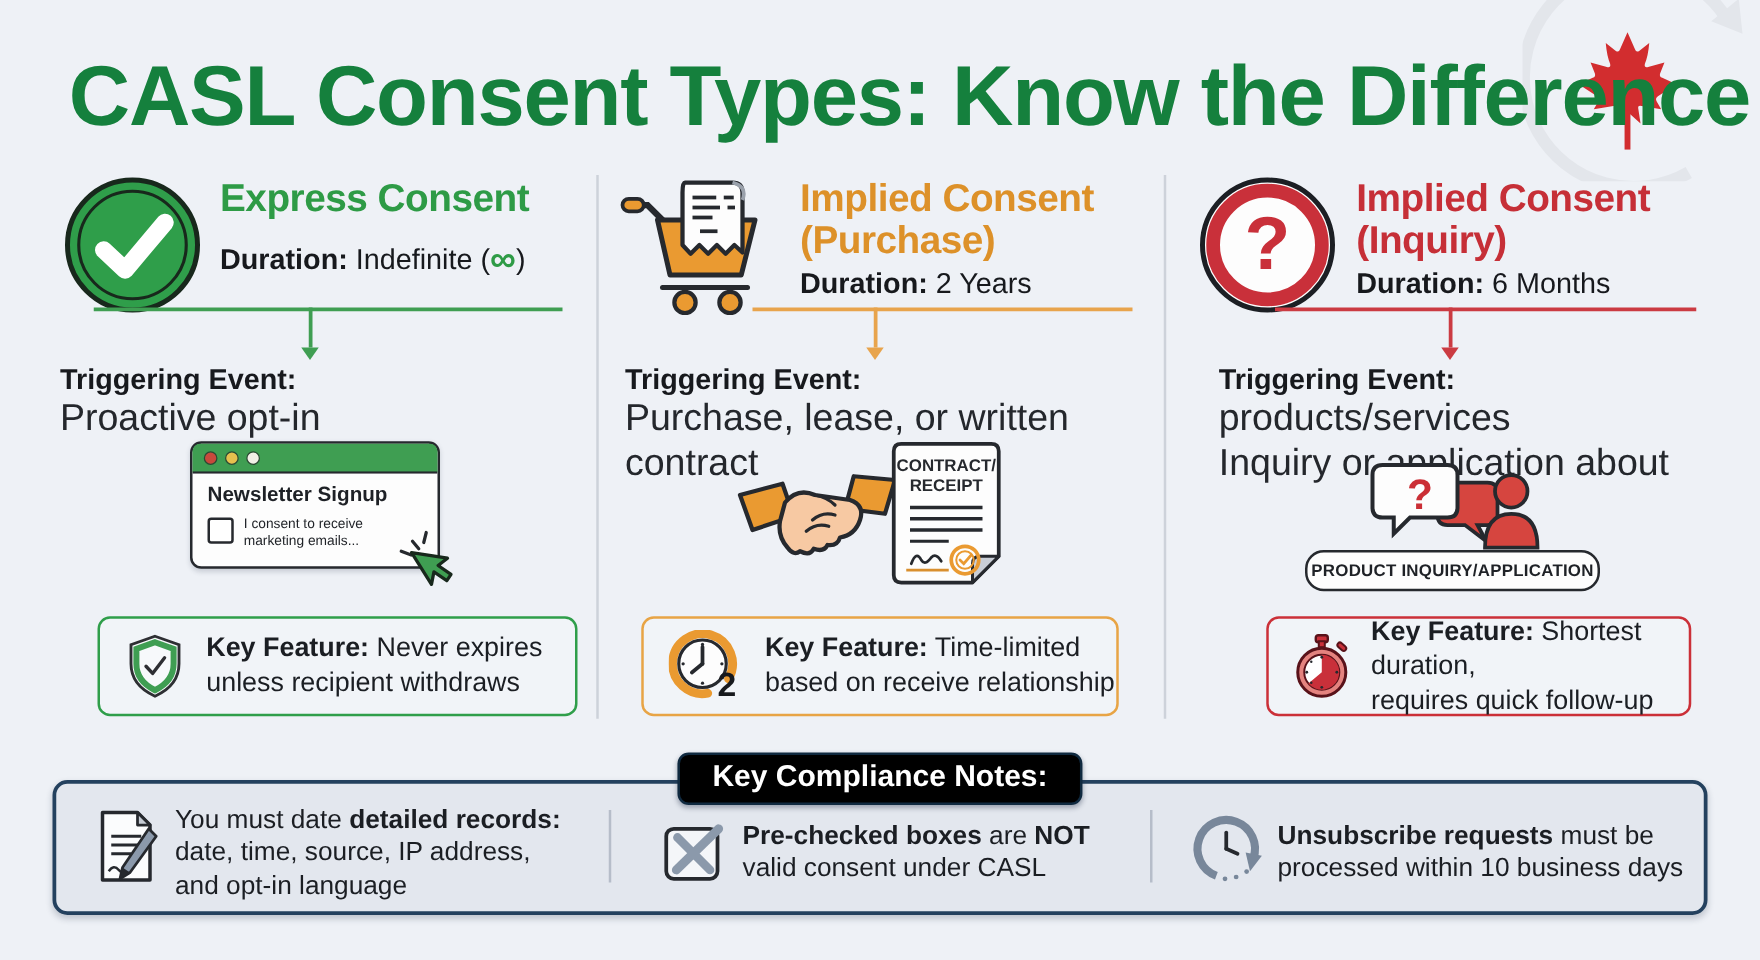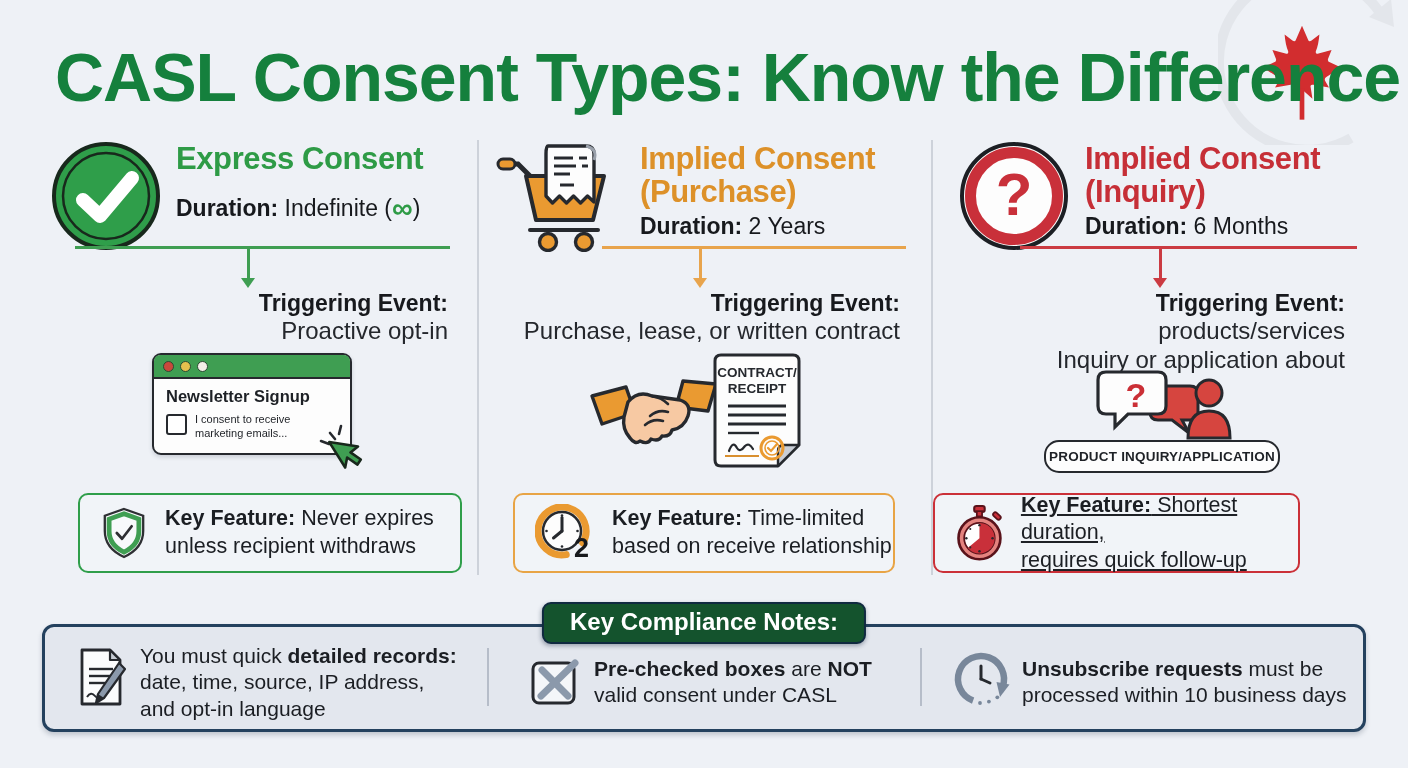--- a/index.html
+++ b/index.html
@@ -11,23 +11,23 @@
   
   .col-title{font-size:31px;font-weight:700;letter-spacing:-0.4px;line-height:1.08;}
   .duration{font-size:23px;color:#17191d;white-space:nowrap;}
   .duration b{font-weight:700;}
   .infinity{font-weight:700;font-size:29px;vertical-align:-2px;}
   
   .hline{position:absolute;height:2.5px;}
   .vline{position:absolute;width:2.5px;}
   .arrowhead{position:absolute;width:0;height:0;border-left:7px solid transparent;border-right:7px solid transparent;border-top:10px solid;}
   
-  .trigger{position:absolute;text-align:right;}
+  .trigger{position:absolute;text-align:left;}
   .trigger .t-label{font-size:23px;font-weight:700;color:#17191d;}
-  .trigger .t-line{font-size:24px;color:#24272c;line-height:1.2;}
+  .trigger .t-line{font-size:30px;color:#24272c;line-height:1.2;}
   
   .nwin{position:absolute;width:196px;background:#fdfdfd;border:2.5px solid #26292e;border-radius:9px;box-shadow:0 2px 4px rgba(40,50,70,.18);}
   .nw-header{height:22px;background:#3f9e52;border-bottom:2.5px solid #26292e;border-radius:6px 6px 0 0;display:flex;align-items:center;padding-left:9px;gap:6px;}
   .nw-dot{width:9px;height:9px;border-radius:50%;border:1px solid #2b4a33;}
   .nw-body{padding:8px 10px 12px 12px;}
   .nw-title{font-size:16.5px;font-weight:700;margin-bottom:7px;}
   .nw-row{display:flex;align-items:flex-start;}
   .nw-checkbox{width:17px;height:17px;border:2.3px solid #26292e;border-radius:3px;background:#fff;flex:0 0 auto;margin-top:1px;}
   .nw-label{font-size:11px;line-height:1.25;margin-left:8px;}
   
@@ -35,21 +35,21 @@
   .keybox .ktext{font-size:21.5px;line-height:1.28;margin-left:17px;color:#1b1e23;}
   .keybox .ktext b{font-weight:700;}
   
   .pill{position:absolute;border:2.3px solid #26292e;border-radius:15px;background:#fdfdfd;
         font-size:13.5px;font-weight:700;letter-spacing:0.2px;display:flex;align-items:center;justify-content:center;}
   
   .coldiv{position:absolute;width:2px;background:#cdd2da;}
   
   .panel{position:absolute;left:42px;top:624px;width:1324px;height:108px;background:#e3e7ee;
          border:3px solid #24415e;border-radius:12px;box-sizing:border-box;box-shadow:0 3px 5px rgba(30,45,70,.22);}
-  .badge{position:absolute;left:704px;top:602px;transform:translateX(-50%);background:#14532d;border:2px solid #102a40;
+  .badge{position:absolute;left:704px;top:602px;transform:translateX(-50%);background:#000000;border:2px solid #102a40;
          border-radius:9px;color:#fff;font-size:24px;font-weight:700;padding:4px 26px 6px;white-space:nowrap;box-shadow:0 2px 4px rgba(20,35,60,.35);}
   .note-text{position:absolute;font-size:21px;line-height:1.26;color:#1b1e23;}
   .note-text b{font-weight:700;}
   .ndiv{position:absolute;width:2px;background:#b6bdc9;}
   svg text{font-family:"Liberation Sans",sans-serif;}
 </style>
 </head>
 <body>
 
 <div class="page">
@@ -218,21 +218,21 @@
     <path d="M58 20 h40 q8 0 8 8 v18 q0 8 -8 8 h-8 l7 13 -17 -13 h-14 q-8 0 -8 -8 v-18 q0 -8 8 -8 z" fill="#d6453f" stroke="#26292e" stroke-width="3"></path>
     <path d="M14 6 h52 q8 0 8 8 v26 q0 8 -8 8 h-30 l-13 13 v-13 h-9 q-8 0 -8 -8 v-26 q0 -8 8 -8 z" fill="#fdfdfd" stroke="#26292e" stroke-width="3.2"></path>
     <text x="44" y="41" text-anchor="middle" font-size="34" font-weight="bold" fill="#cb2f36">?</text>
     <circle cx="117" cy="27" r="13" fill="#d6453f" stroke="#26292e" stroke-width="3"></circle>
     <path d="M96 72 q0 -27 21 -27 q21 0 21 27 z" fill="#d6453f" stroke="#26292e" stroke-width="3"></path>
   </svg>
   <div class="pill" style="left:1044px;top:440px;width:232px;height:29px;">
     <span>PRODUCT INQUIRY/APPLICATION</span>
   </div>
 
-  <div class="keybox" style="left:933px;top:493px;width:367px;border:2.3px solid #cb3038;text-decoration:underline;">
+  <div class="keybox" style="left:1013px;top:493px;width:340px;border:2.3px solid #cb3038;">
     <svg width="54" height="66" viewBox="0 0 56 66">
       <rect x="22" y="2" width="12" height="7" rx="2.5" fill="#c9303a" stroke="#59121a" stroke-width="2.4"></rect>
       <rect x="25" y="8" width="6" height="6" fill="#c9303a" stroke="#59121a" stroke-width="2"></rect>
       <rect x="43" y="11" width="10" height="5" rx="2.5" transform="rotate(42 48 13.5)" fill="#c9303a" stroke="#59121a" stroke-width="2"></rect>
       <circle cx="28" cy="39" r="24" fill="#e4837f" stroke="#59121a" stroke-width="3"></circle>
       <circle cx="28" cy="39" r="17.5" fill="#ffffff" stroke="#59121a" stroke-width="2"></circle>
       <path d="M28 39 L28 21.5 A17.5 17.5 0 1 1 14.6 50.3 Z" fill="#c9303a"></path>
       <circle cx="28" cy="24" r="1.4" fill="#26292e"></circle>
         <circle cx="28" cy="54" r="1.4" fill="#26292e"></circle>
       <circle cx="13" cy="39" r="1.4" fill="#26292e"></circle>
@@ -253,21 +253,21 @@
     <path d="M8 4 H36 L46 14 V58 H8 Z" fill="#fbfcfd" stroke="#26292e" stroke-width="2.8" stroke-linejoin="round"></path>
     <path d="M36 4 L36 14 H46 Z" fill="#c6ccd4" stroke="#26292e" stroke-width="2.2" stroke-linejoin="round"></path>
     <line x1="15" y1="23" x2="39" y2="23" stroke="#26292e" stroke-width="2.4"></line>
     <line x1="15" y1="30" x2="39" y2="30" stroke="#26292e" stroke-width="2.4"></line>
     <line x1="15" y1="37" x2="31" y2="37" stroke="#26292e" stroke-width="2.4"></line>
     <path d="M13 51 q4 -6 8 -1 q3 4 8 0" fill="none" stroke="#26292e" stroke-width="2"></path>
     <path d="M45 17 L51 23 L30 52 L22 57 L24 48 Z" fill="#8b99ab" stroke="#26292e" stroke-width="2.2" stroke-linejoin="round"></path>
     <path d="M24 48 L22 57 L30 52 Z" fill="#26292e"></path>
   </svg>
   <div class="note-text" style="left:140px;top:643px;">
-    <span>You must quick </span><b>detailed records:</b><br>
+    <span>You must date </span><b>detailed records:</b><br>
     <span>date, time, source, IP address,</span><br>
     <span>and opt-in language</span>
   </div>
 
   <div class="ndiv" style="left:487px;top:648px;height:58px;"></div>
 
   <svg class="abs" style="left:528px;top:654px;" width="54" height="54" viewBox="0 0 54 54">
     <rect x="5" y="9" width="41" height="40" rx="6" fill="#f4f6f9" stroke="#26292e" stroke-width="3"></rect>
     <line x1="13" y1="42" x2="47" y2="9" stroke="#8b99ab" stroke-width="7" stroke-linecap="round"></line>
     <line x1="14" y1="16" x2="40" y2="42" stroke="#8b99ab" stroke-width="7" stroke-linecap="round"></line>

